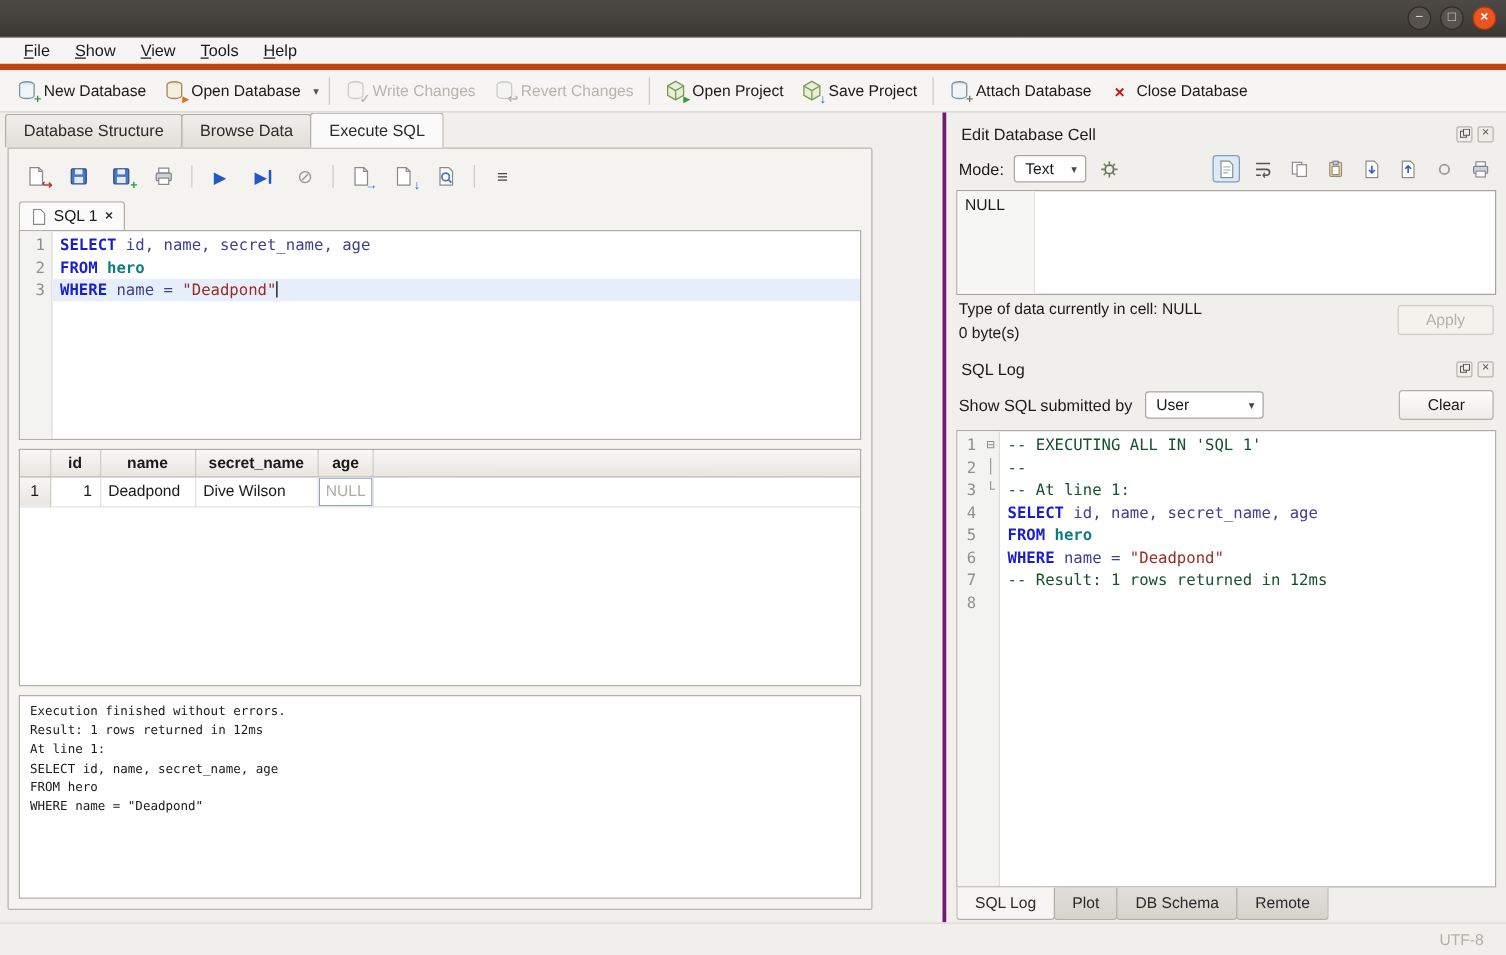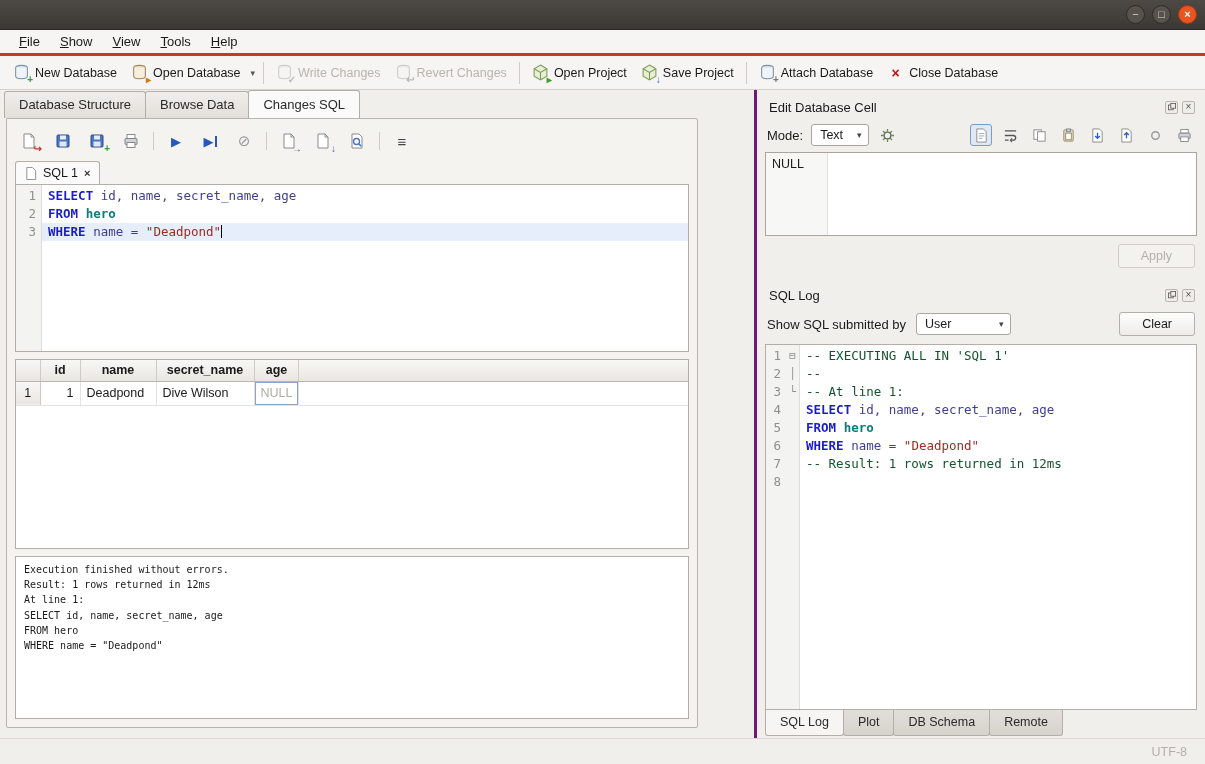--- a/index.html
+++ b/index.html
@@ -26,21 +26,21 @@
     width:19px; height:19px; border-radius:50%;
     background:#57534c; border:1px solid #2e2b28;
     color:#d9d5cd; font-size:11px; line-height:17px; text-align:center;
     cursor:default;
   }
   .winbtn.close { background:#e95420; border-color:#a33a14; color:#fff; font-weight:bold; }
   
   .menubar {
     height:26px; flex:0 0 26px; background:#f6f5f3;
     display:flex; align-items:center; padding-left:10px; gap:2px;
-    border-bottom:3px solid #c2410c;
+    border-bottom:5px solid #c2410c;
   }
   .menu-item { display:inline-block; padding:3px 9px; font-size:13px; }
   .menu-item::first-letter { text-decoration:underline; }
   
   .toolbar {
     height:34px; flex:0 0 34px; background:#f6f5f3;
     display:flex; align-items:center; padding:0 6px;
     border-bottom:1px solid #d5d2cc;
   }
   .tbtn {
@@ -278,21 +278,21 @@
     <span>Close Database</span>
   </div>
 </div>
 
 <div class="content">
 
   <div class="left-pane">
     <div class="main-tabs">
       <div class="mtab">Database Structure</div>
       <div class="mtab">Browse Data</div>
-      <div class="mtab active">Changes SQL</div>
+      <div class="mtab active">Execute SQL</div>
     </div>
 
     <div class="sql-frame">
 
       <div class="sql-toolbar">
         <div class="sbtn">
           <svg viewBox="0 0 16 16">
               <path d="M3 1h7l3 3v11H3z" fill="#fff" stroke="#8a8a8a"></path>
               <path d="M10 1v3h3" fill="none" stroke="#8a8a8a"></path>
             </svg>
@@ -503,20 +503,24 @@
           </span>
       </span>
     </div>
 
     <div class="cell-box">
       <div class="cell-gutter">NULL</div>
       <div style="flex:1"></div>
     </div>
 
     <div class="cell-inforow">
+      <div class="cell-info-stack">
+        <span>Type of data currently in cell: NULL</span>
+        <span>0 byte(s)</span>
+      </div>
       <button class="btn disabled apply-btn">Apply</button>
     </div>
 
     <div class="panel-header" style="margin-top:6px">
       <span class="ph-title">SQL Log</span>
       <span class="dockbtns">
         <span class="dockbtn">
           <svg width="8" height="8" viewBox="0 0 10 10">
               <rect x="0.5" y="2.5" width="6" height="6" fill="none" stroke="#555"></rect>
               <rect x="3.5" y="0.5" width="6" height="6" fill="#efedea" stroke="#555"></rect>

